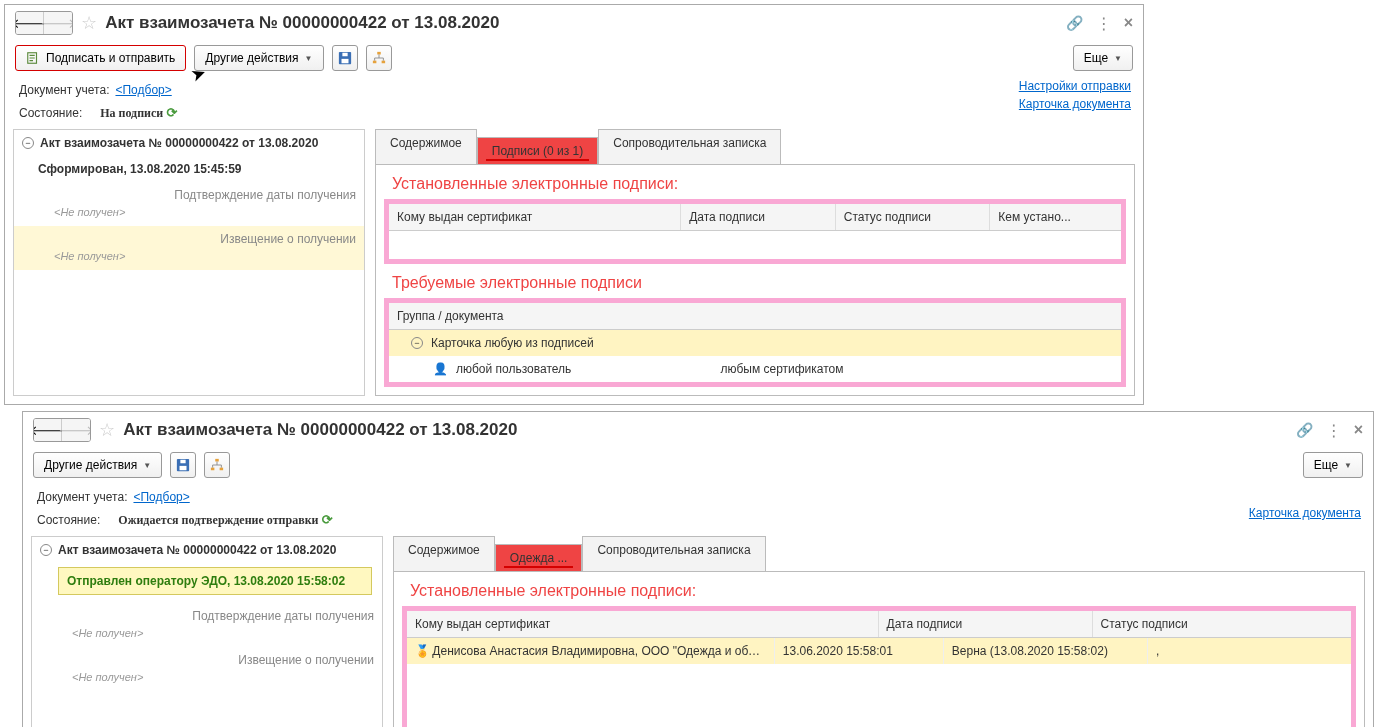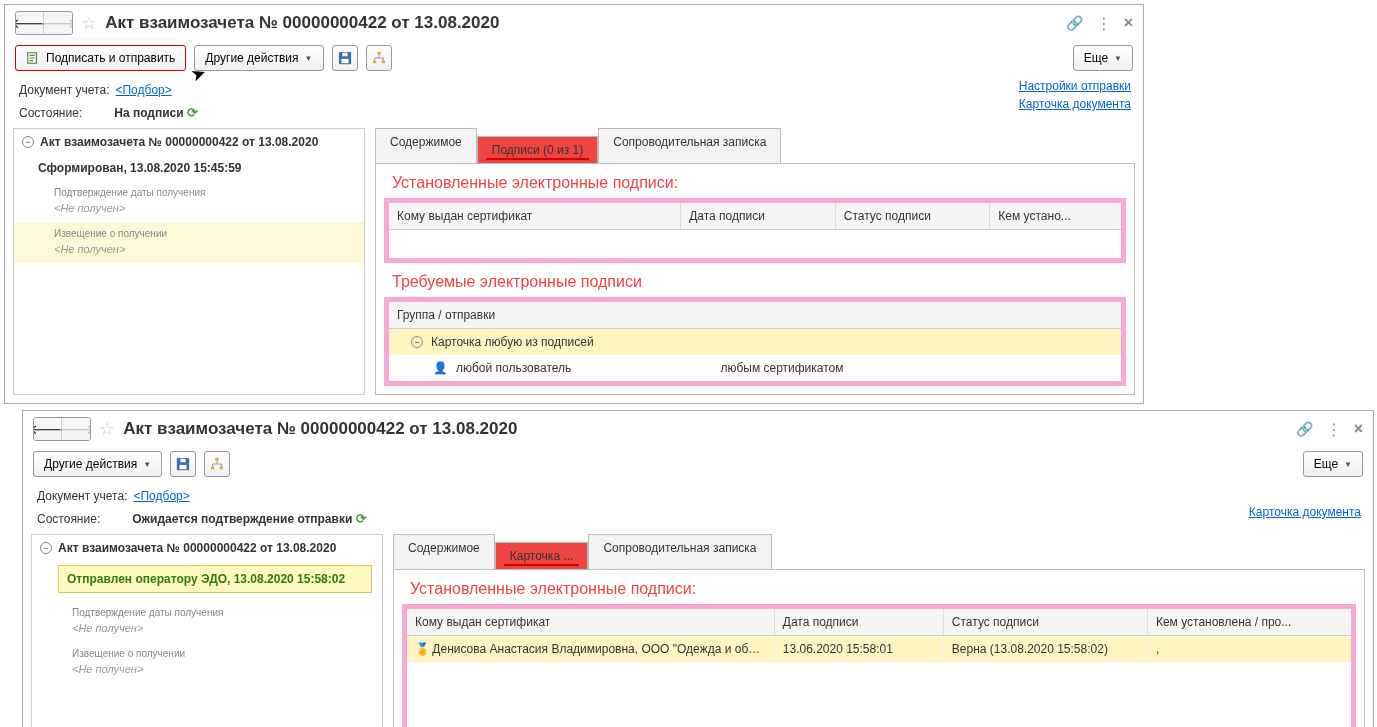--- a/index.html
+++ b/index.html
@@ -27,30 +27,30 @@
 .toolbar-right { margin-left: auto; }
 .dropdown-arrow { font-size: 8px; color: #555; }
 
 .meta-row { padding: 2px 14px 6px; display: flex; align-items: center; gap: 6px; }
 .meta-label { color: #333; }
 .link { color: #0066cc; text-decoration: underline; }
 .link2 { color: #0066cc; }
 .top-links-right { position: absolute; right: 12px; }
 .top-links-right a { display: block; text-align: right; margin-bottom: 4px; }
 
-.state-row { padding: 2px 14px 8px; display: flex; align-items: center; gap: 32px; }
-.state-val { font-weight: bold; }
+.state-row { padding: 2px 14px 8px; display: flex; align-items: center; gap: 18px; }
+.state-val { font-weight: bold; font-family: Liberation Serif, serif; }
 .refresh-ic { color: #4a9b3e; font-size: 13px; font-weight: bold; }
 
 .content { display: flex; gap: 10px; padding: 0 8px 8px; align-items: stretch; }
 .left-panel { width: 352px; border: 1px solid #ccc; background: #fff; }
 .tree-item { padding: 6px 8px; display: flex; align-items: center; gap: 6px; }
 .tree-title { font-weight: bold; font-size: 12px; }
 .tree-sub { font-weight: bold; padding-left: 24px; font-size: 12px; }
-.tree-line { color: #888; padding: 6px 8px 2px 40px; font-size: 10px; }
+.tree-line { color: #888; padding: 6px 8px 2px 40px; font-size: 12px; text-align: right; }
 .tree-np { color: #999; font-style: italic; font-size: 11px; padding: 2px 8px 8px 40px; }
 .tree-block { }
 .tree-block.sel { background: #fff8d6; }
 .minus-circle { width: 12px; height: 12px; border: 1px solid #888; border-radius: 50%; display: inline-flex; align-items: center; justify-content: center; font-size: 9px; line-height: 1; }
 .sent-badge { margin: 4px 10px 8px 26px; padding: 6px 8px; background: #fff8c0; border: 1px solid #d4c95e; color: #2e7d0f; font-weight: bold; font-size: 12px; }
 
 .right-panel { flex: 1; display: flex; flex-direction: column; }
 .tabs { display: flex; }
 .tab { border: 1px solid #bbb; border-bottom: none; padding: 6px 14px; background: #f3f3f3; cursor: pointer; font-size: 12px; position: relative; }
 .tab.active { background: #ef4444; margin-top: 8px; }
@@ -188,21 +188,21 @@
             <div class="gh" style="flex:1.2">Дата подписи</div>
             <div class="gh" style="flex:1.2">Статус подписи</div>
             <div class="gh" style="flex:1">Кем устано...</div>
           </div>
           <div class="grid-body"></div>
         </div>
 
         <div class="section-title" style="margin-top:10px;">Требуемые электронные подписи</div>
         <div class="grid">
           <div class="grid-head">
-            <div class="gh" style="flex:1">Группа / отправки</div>
+            <div class="gh" style="flex:1">Группа / документа</div>
           </div>
           <div class="sig-row hl indent1">
             <span class="minus-circle">−</span>
             <span>Карточка любую из подписей</span>
           </div>
           <div class="sig-row indent2">
             <span class="user-ic">👤</span>
             <span style="flex:1">любой пользователь</span>
             <span style="flex:1">любым сертификатом</span>
             <span style="flex:0.5"></span>
@@ -287,31 +287,30 @@
       <div class="tree-block">
         <div class="tree-line">Извещение о получении</div>
         <div class="tree-np">&lt;Не получен&gt;</div>
       </div>
       <div style="height:20px;"></div>
     </div>
 
     <div class="right-panel">
       <div class="tabs">
         <div class="tab">Содержимое</div>
-        <div class="tab active underlined">Карточка ...</div>
+        <div class="tab active underlined">Одежда ...</div>
         <div class="tab">Сопроводительная записка</div>
       </div>
       <div class="tab-content">
         <div class="section-title">Установленные электронные подписи:</div>
         <div class="grid">
           <div class="grid-head">
             <div class="gh col-a">Кому выдан сертификат</div>
             <div class="gh col-b">Дата подписи</div>
             <div class="gh col-c">Статус подписи</div>
-            <div class="gh col-d">Кем установлена / про...</div>
           </div>
           <div class="grid-row row-sel">
             <div class="gc col-a">
               <span class="cert-ic">🏅</span>
               <span>Денисова Анастасия Владимировна, ООО "Одежда и обувь"...</span>
             </div>
             <div class="gc col-b">13.06.2020 15:58:01</div>
             <div class="gc col-c">Верна (13.08.2020 15:58:02)</div>
             <div class="gc col-d">,</div>
           </div>

